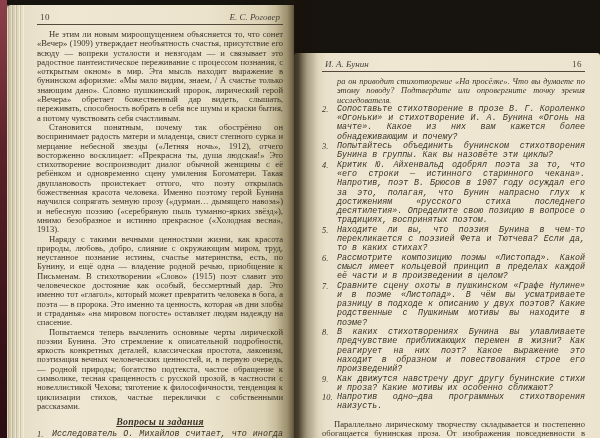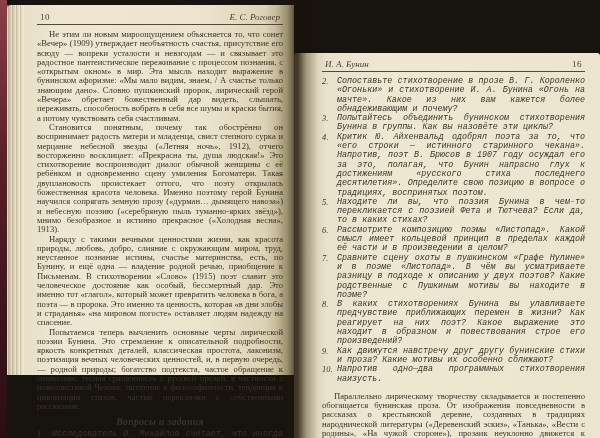--- a/index.html
+++ b/index.html
@@ -9,21 +9,21 @@
     font-family:"Liberation Serif","DejaVu Serif",serif;
     color:#3a3328;
   }
   
   .spine-strip{
     position:absolute;left:0;top:0;width:7px;height:100%;
     background:linear-gradient(180deg,#8c4049 0%,#5a2128 35%,#3a141a 75%,#2a0e12 100%);
   }
   .page{position:absolute;box-sizing:border-box;z-index:1;}
   .page-left{
-    left:7px;top:5px;width:287px;height:370px;border-radius:4px 0 0 0;
+    left:7px;top:5px;width:287px;height:433px;border-radius:4px 0 0 0;
     background:linear-gradient(90deg,#c9bfa2 0px,#e6dec7 14px,#efe7d2 55px,#ece3cd 200px,#dcd2b5 258px,#b2a681 280px,#7a6e52 287px);
   }
   
   .page-edges{
     position:absolute;left:0;top:0;bottom:0;width:17px;opacity:.75;pointer-events:none;
     background:repeating-linear-gradient(90deg,
       rgba(255,252,238,.55) 0 1px, rgba(122,106,70,.28) 1px 2px, rgba(0,0,0,0) 2px 4px);
   }
   .page-right{
     left:294px;top:9px;width:306px;height:429px;border-radius:3px 3px 0 0;
@@ -44,21 +44,21 @@
     font-size:9px;padding:0 3px 2px 3px;margin-bottom:5px;color:#46403a;
   }
   .running-title{font-style:italic;}
   .page-num{letter-spacing:.5px;}
 
   .body-para{
     font-size:8.6px;line-height:9.3px;text-align:justify;text-indent:12px;margin:0;
   }
   .section-heading{
     font-size:9.8px;font-weight:700;font-style:italic;text-align:center;
-    margin:5px 0 3px 0;letter-spacing:.3px;
+    margin:5px 0 3px 0;letter-spacing:.3px;text-decoration:underline;
   }
   .questions{font-style:italic;}
   .q-row{display:flex;font-size:8.4px;line-height:9.3px;}
   .q-num{flex:0 0 15px;}
   .q-text{flex:1;text-align:justify;font-family:Liberation Mono, monospace;}
   .q-cont{
     font-style:italic;font-size:8.4px;line-height:9.3px;
     margin:0 0 0 15px;text-align:justify;
   }
   .prose{margin-top:8px;}
@@ -101,20 +101,21 @@
     </div>
   </div>
 
   <div class="page page-right">
     <div class="page-inner">
       <div class="page-header">
         <span class="running-title">И. А. Бунин</span>
         <span class="page-num">16</span>
       </div>
 
+      <p class="q-cont">ра он приводит стихотворение «На просёлке». Что вы думаете по этому поводу? Подтвердите или опровергните точку зрения исследователя.</p>
 
       <div class="questions">
 
           <div class="q-row">
             <span class="q-num">2.</span>
             <span class="q-text">Сопоставьте стихотворение в прозе В. Г. Короленко «Огоньки» и стихотворение И. А. Бунина «Огонь на мачте». Какое из них вам кажется более обнадеживающим и почему?</span>
           </div>
 
           <div class="q-row">
             <span class="q-num">3.</span>

